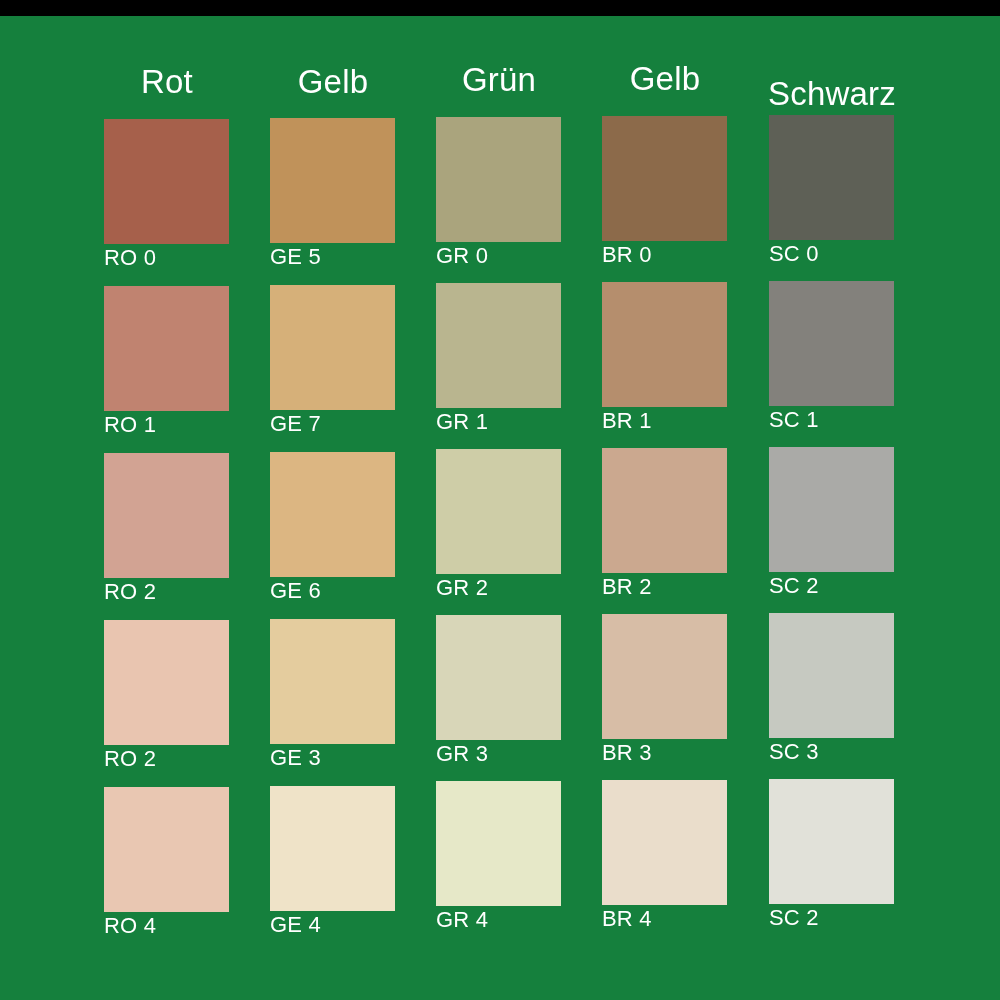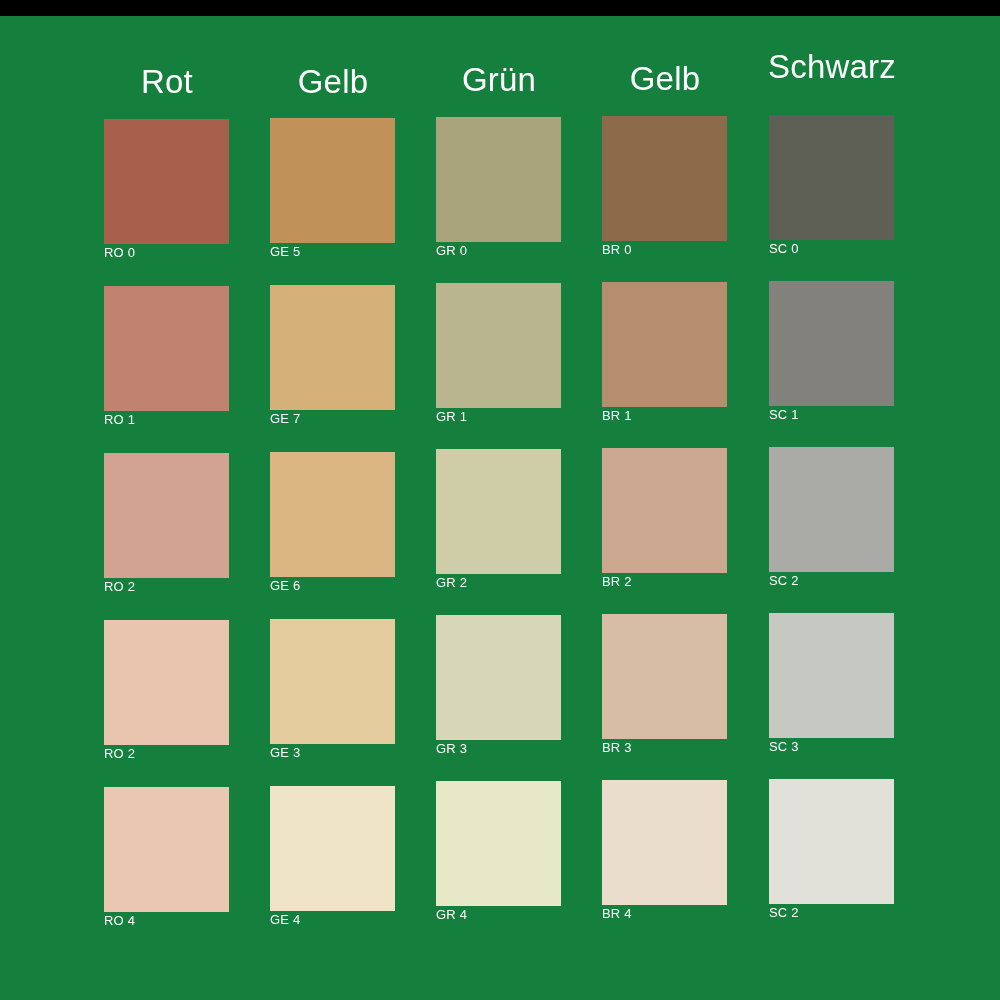--- a/index.html
+++ b/index.html
@@ -49,21 +49,21 @@
     top: 0;
     width: 125px;
     height: 125px;
   }
   .swatch-label {
     position: absolute;
     left: 22px;
     top: 126px;
     width: 160px;
     color: #ffffff;
-    font-size: 13px;
+    font-size: 22px;
     letter-spacing: 0.2px;
     white-space: nowrap;
   }
 </style>
 </head>
 <body style="background: rgb(0, 0, 0);">
 
 <div id="palette-figure" style="background: #15803d; margin-top: 12px;">
     <div class="column" style="left: 82px;">
       <div class="column-header" style="top: 47px;">Rot</div>
@@ -151,21 +151,21 @@
       <div class="swatch-cell" style="top: 598px;">
         <div class="swatch" style="background: rgb(215, 189, 166);"></div>
         <div class="swatch-label">BR 3</div>
       </div>
       <div class="swatch-cell" style="top: 764px;">
         <div class="swatch" style="background: rgb(234, 221, 203);"></div>
         <div class="swatch-label">BR 4</div>
       </div>
     </div>
     <div class="column" style="left: 747px;">
-      <div class="column-header" style="top: 32px;">Schwarz</div>
+      <div class="column-header" style="top: 59px;">Schwarz</div>
       <div class="swatch-cell" style="top: 99px;">
         <div class="swatch" style="background: rgb(94, 96, 86);"></div>
         <div class="swatch-label">SC 0</div>
       </div>
       <div class="swatch-cell" style="top: 265px;">
         <div class="swatch" style="background: rgb(131, 129, 124);"></div>
         <div class="swatch-label">SC 1</div>
       </div>
       <div class="swatch-cell" style="top: 431px;">
         <div class="swatch" style="background: rgb(170, 170, 167);"></div>

